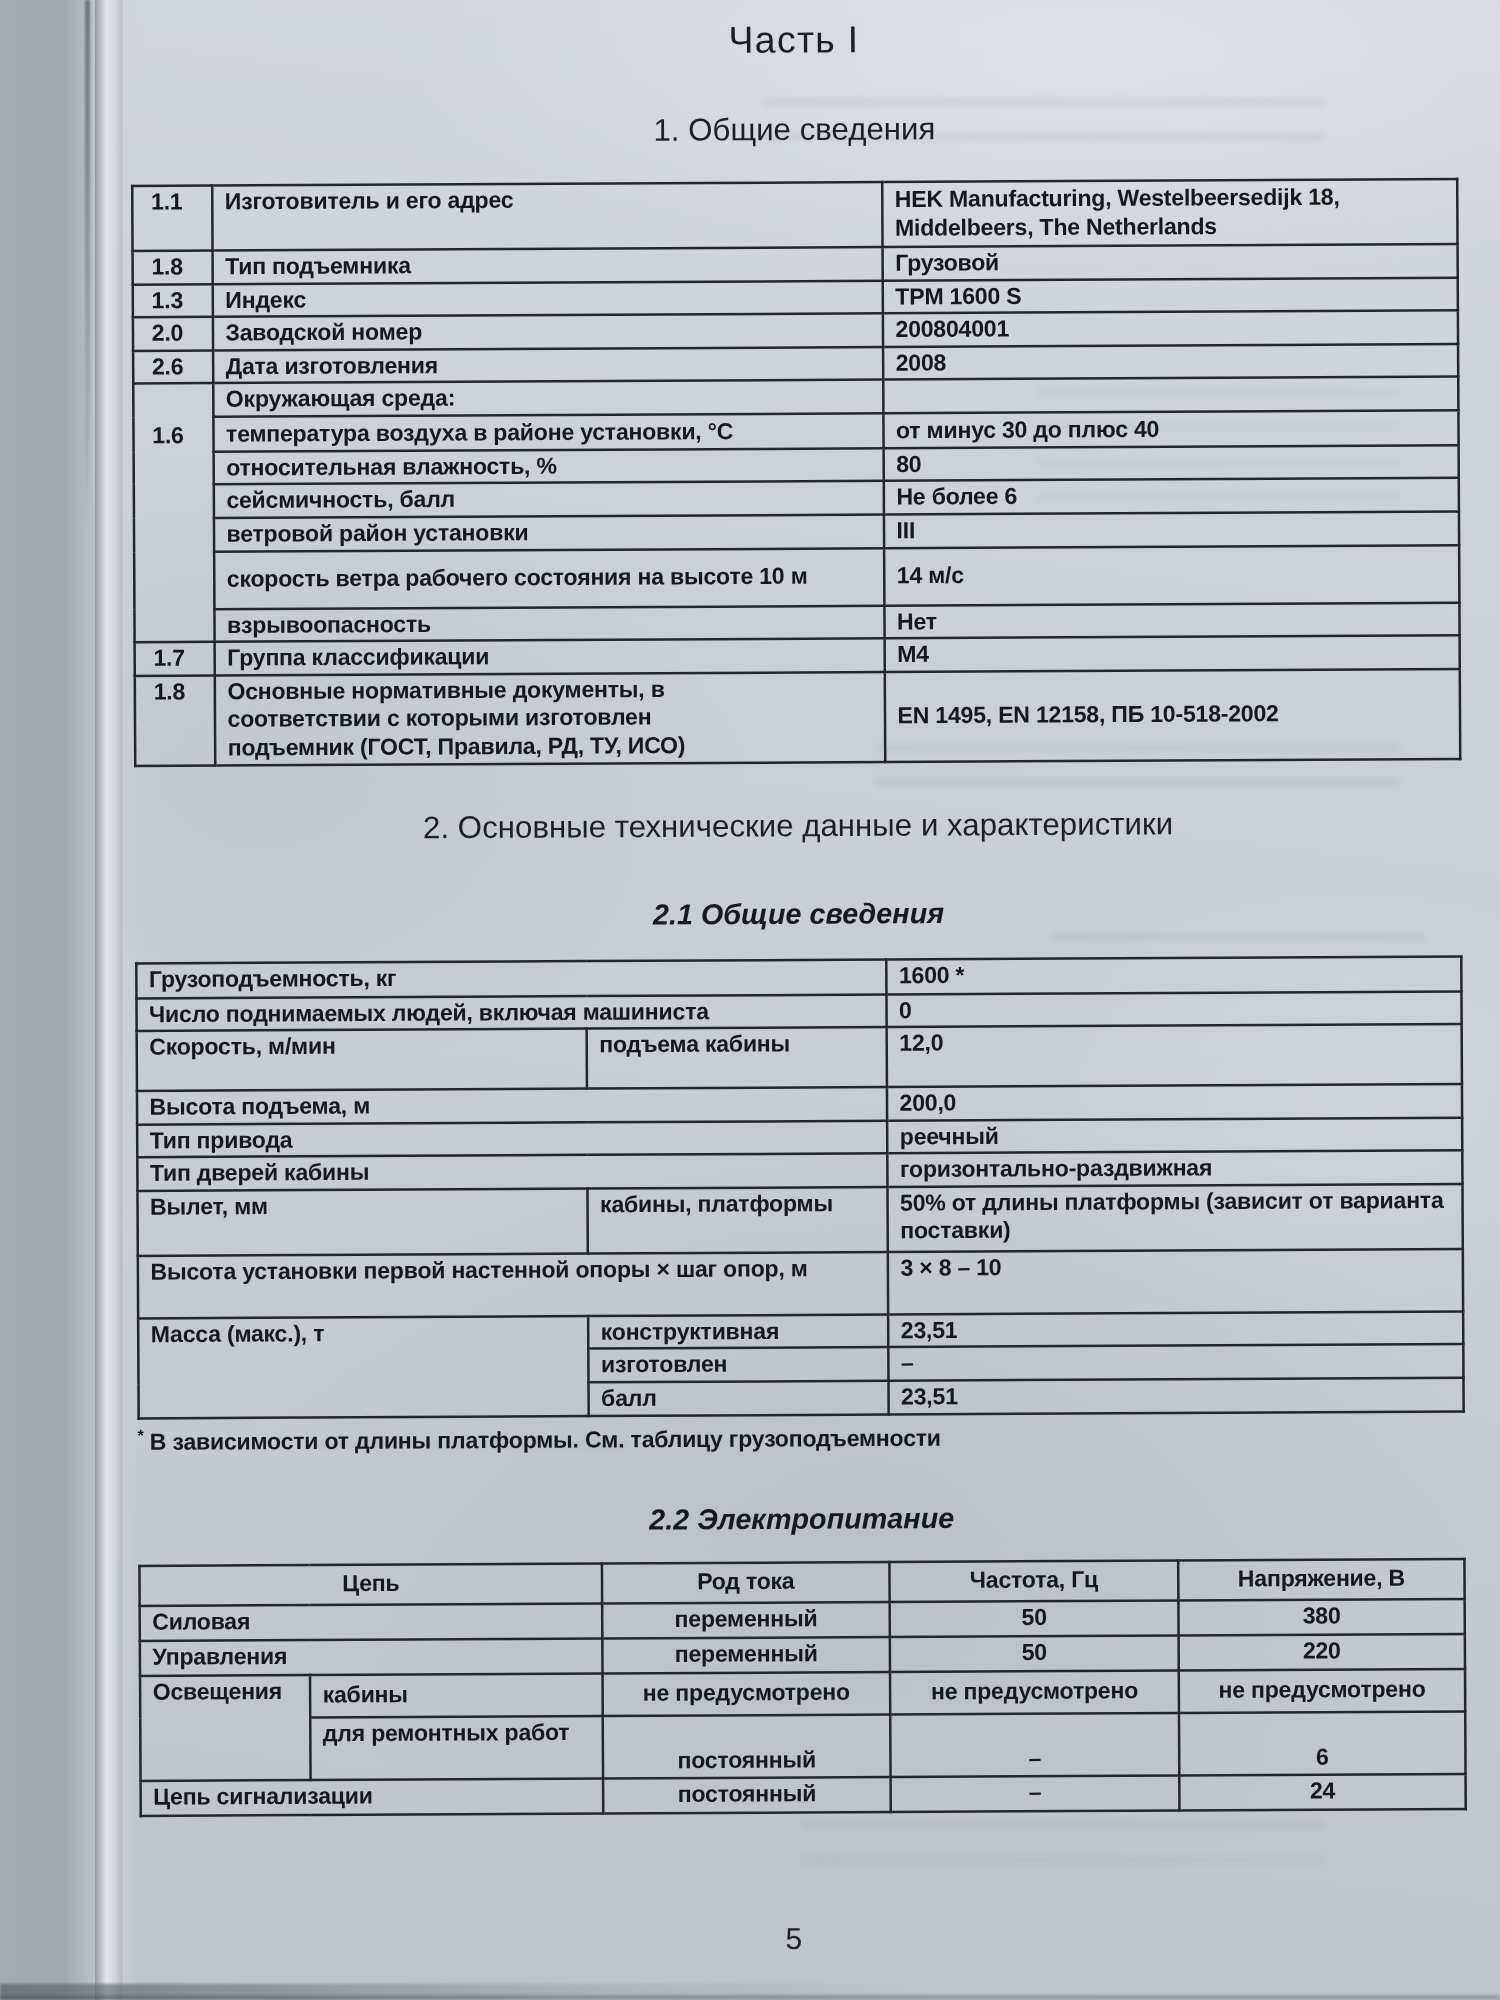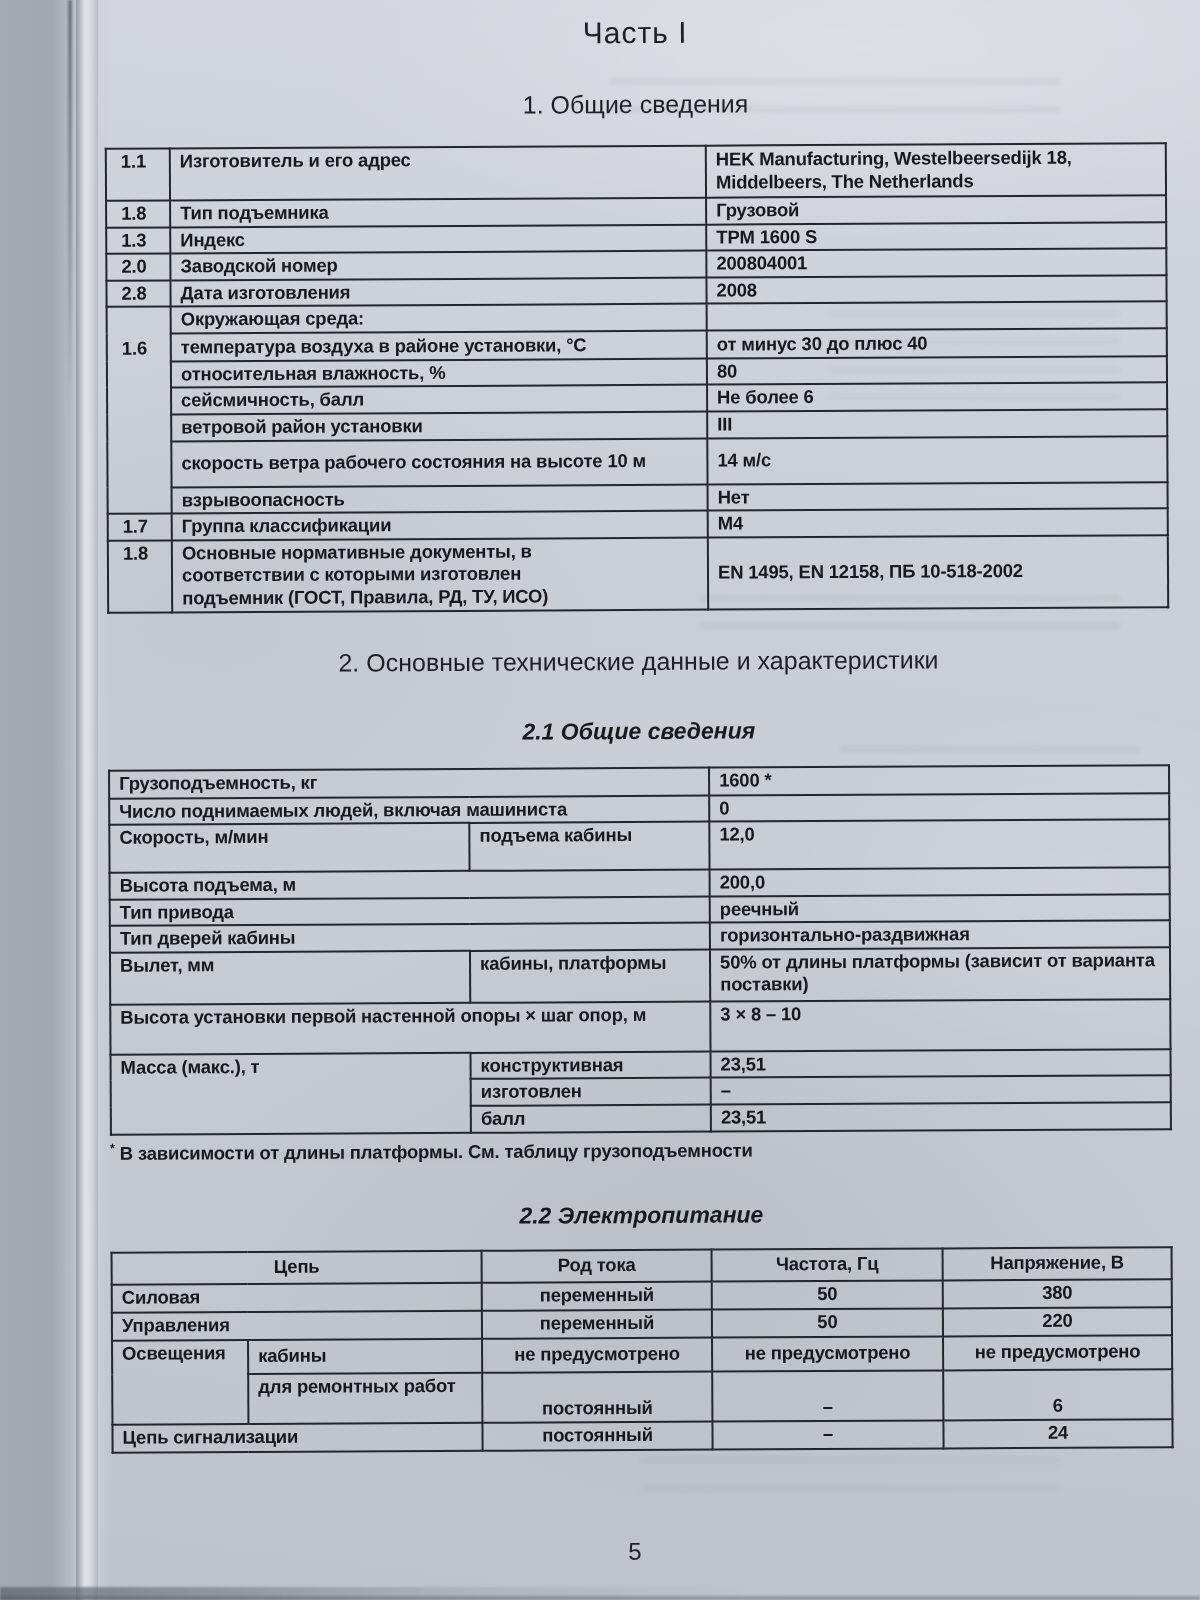--- a/index.html
+++ b/index.html
@@ -101,21 +101,21 @@
         <td class="num-cell">1.3</td>
         <td>Индекс</td>
         <td>TPM 1600 S</td>
       </tr>
       <tr style="height:25px;">
         <td class="num-cell">2.0</td>
         <td>Заводской номер</td>
         <td>200804001</td>
       </tr>
       <tr style="height:25px;">
-        <td class="num-cell">2.8</td>
+        <td class="num-cell">2.6</td>
         <td>Дата изготовления</td>
         <td>2008</td>
       </tr>
       <tr style="height:26px;">
         <td class="num-cell num-16" rowspan="7">1.6</td>
         <td>Окружающая среда:</td>
         <td></td>
       </tr>
       <tr style="height:28px;">
         <td>температура воздуха в районе установки, °С</td>

